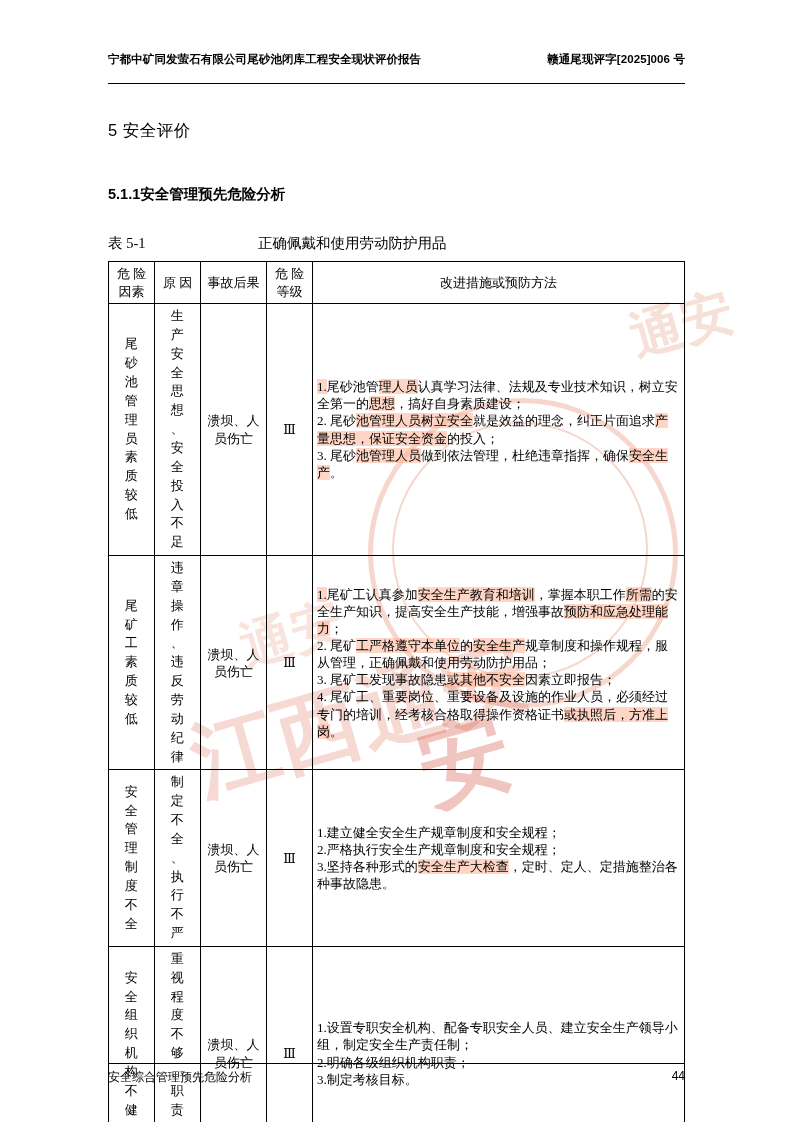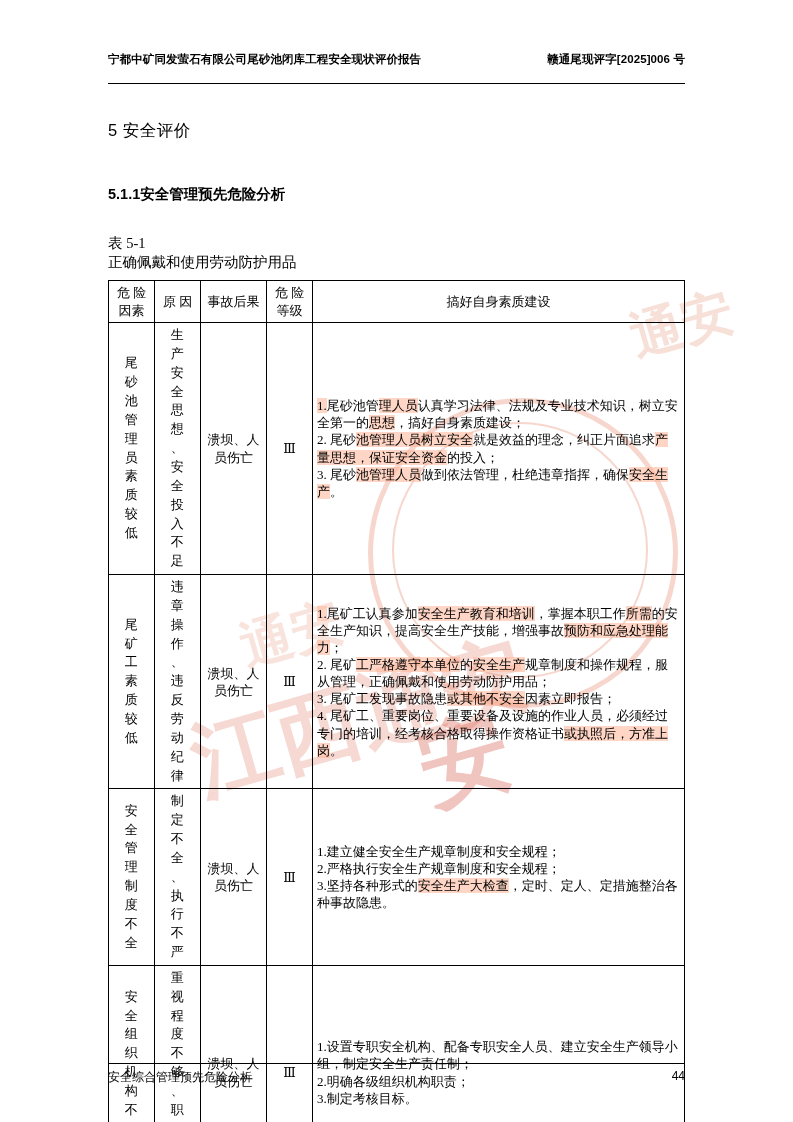--- a/index.html
+++ b/index.html
@@ -123,21 +123,20 @@
   h3.sec {
     font-family: "Liberation Sans", sans-serif;
     font-size: 14.5px;
     font-weight: bold;
     margin: 43px 0 0 0;
   }
   .table-caption {
     margin: 30px 0 8px 0;
     font-size: 14.5px;
     display: flex;
-    flex-direction: column;
   }
   .table-caption .cap-no {
     width: 150px;
   }
   .table-caption .cap-title {
     flex: 1;
   }
 
   
   table.pha {
@@ -255,21 +254,21 @@
             </div>
           </td>
           <td>原 因</td>
           <td>事故后果</td>
           <td>
             <div class="two-line">
               <div>危 险</div>
               <div>等级</div>
             </div>
           </td>
-          <td>搞好自身素质建设</td>
+          <td>改进措施或预防方法</td>
         </tr>
 
         <tr>
           <td class="vcol">
             <span class="vtext">尾<br>砂<br>池<br>管<br>理<br>员<br>素<br>质<br>较<br>低</span>
           </td>
           <td class="vcol">
             <span class="vtext">生<br>产<br>安<br>全<br>思<br>想<br>、<br>安<br>全<br>投<br>入<br>不<br>足</span>
           </td>
           <td class="center">溃坝、人员伤亡</td>

